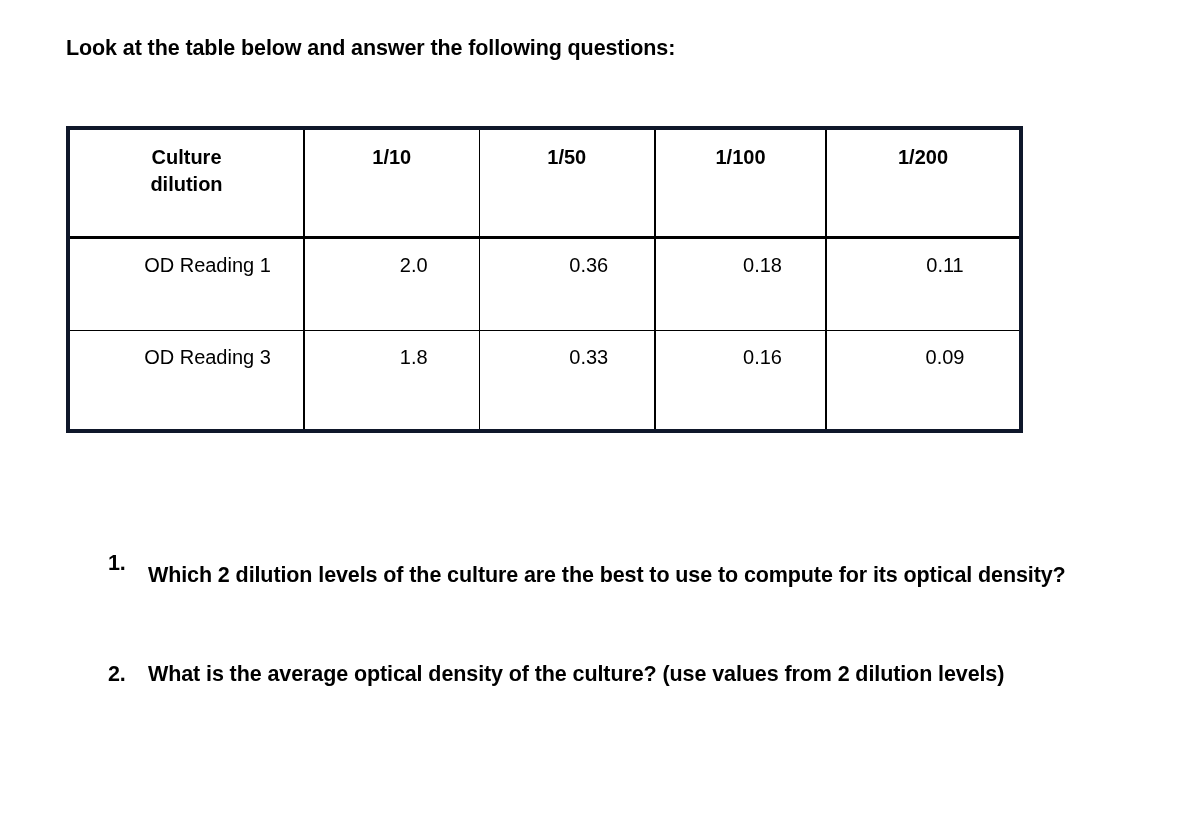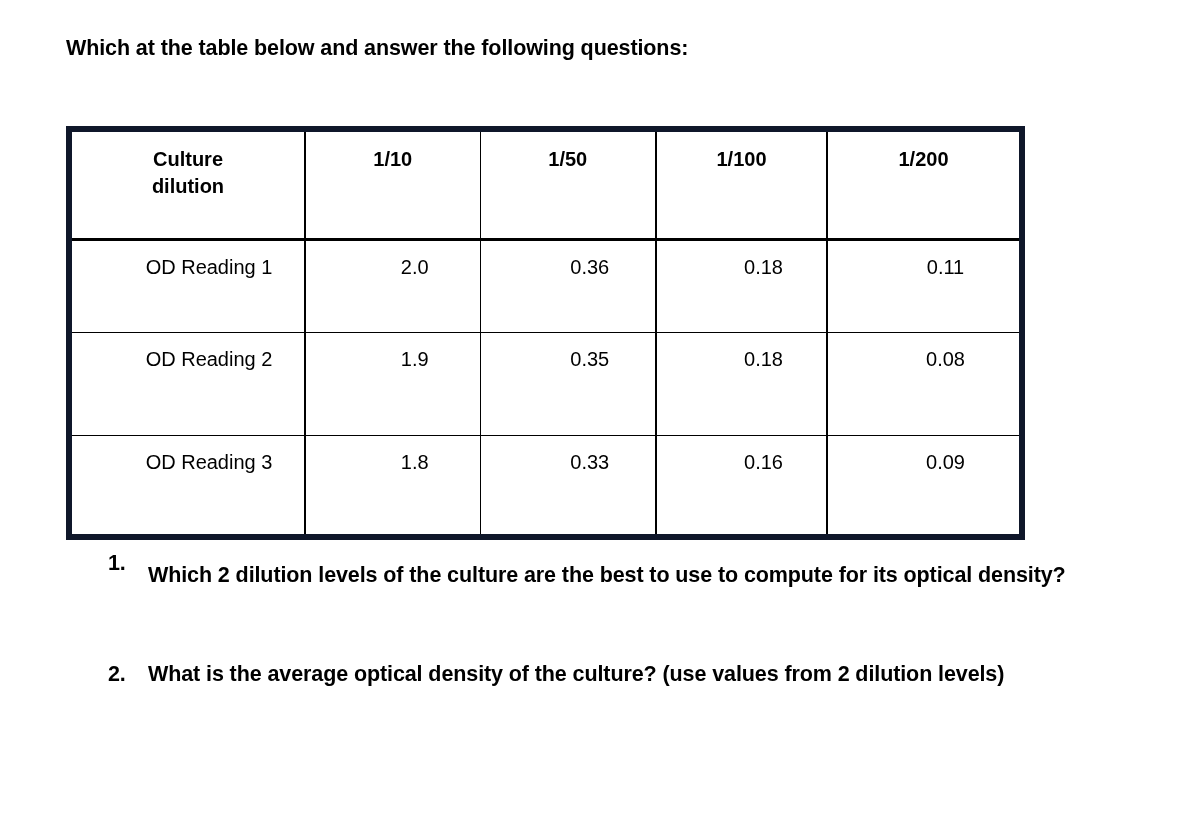--- a/index.html
+++ b/index.html
@@ -37,21 +37,21 @@
   .table-wrap {
     position: absolute;
     left: 66px;
     top: 126px;
     width: 953px;
   }
   table.data-table {
     border-collapse: collapse;
     table-layout: fixed;
     width: 953px;
-    border: 6px solid #0f172a;
+    border: 4px solid #0f172a;
   }
   table.data-table col.c0 { width: 236px; }
   table.data-table col.c1 { width: 175px; }
   table.data-table col.c2 { width: 176px; }
   table.data-table col.c3 { width: 171px; }
   table.data-table col.c4 { width: 195px; }
 
   table.data-table th,
   table.data-table td {
     border: 1px solid #000;
@@ -119,21 +119,21 @@
     flex: 1 1 auto;
   }
   .q1 .q-text { max-width: 952px; margin-top: 12px; }
   .q2 .q-text { max-width: 895px; }
 </style>
 </head>
 <body>
 
 <div class="page">
 
-  <div class="prompt">Which at the table below and answer the following questions:</div>
+  <div class="prompt">Look at the table below and answer the following questions:</div>
 
   <div class="table-wrap">
     <table class="data-table">
       <colgroup>
         <col class="c0">
           <col class="c1">
           <col class="c2">
           <col class="c3">
           <col class="c4">
       </colgroup>
@@ -150,27 +150,20 @@
         </tr>
       </thead>
       <tbody>
         <tr class="body-row r0">
           <td class="cell-0">OD Reading 1</td>
           <td class="cell-1">2.0</td>
           <td class="cell-2">0.36</td>
           <td class="cell-3">0.18</td>
           <td class="cell-4">0.11</td>
         </tr>
-        <tr class="body-row r1">
-          <td class="cell-0">OD Reading 2</td>
-          <td class="cell-1">1.9</td>
-          <td class="cell-2">0.35</td>
-          <td class="cell-3">0.18</td>
-          <td class="cell-4">0.08</td>
-        </tr>
         <tr class="body-row r2">
           <td class="cell-0">OD Reading 3</td>
           <td class="cell-1">1.8</td>
           <td class="cell-2">0.33</td>
           <td class="cell-3">0.16</td>
           <td class="cell-4">0.09</td>
         </tr>
       </tbody>
     </table>
   </div>

